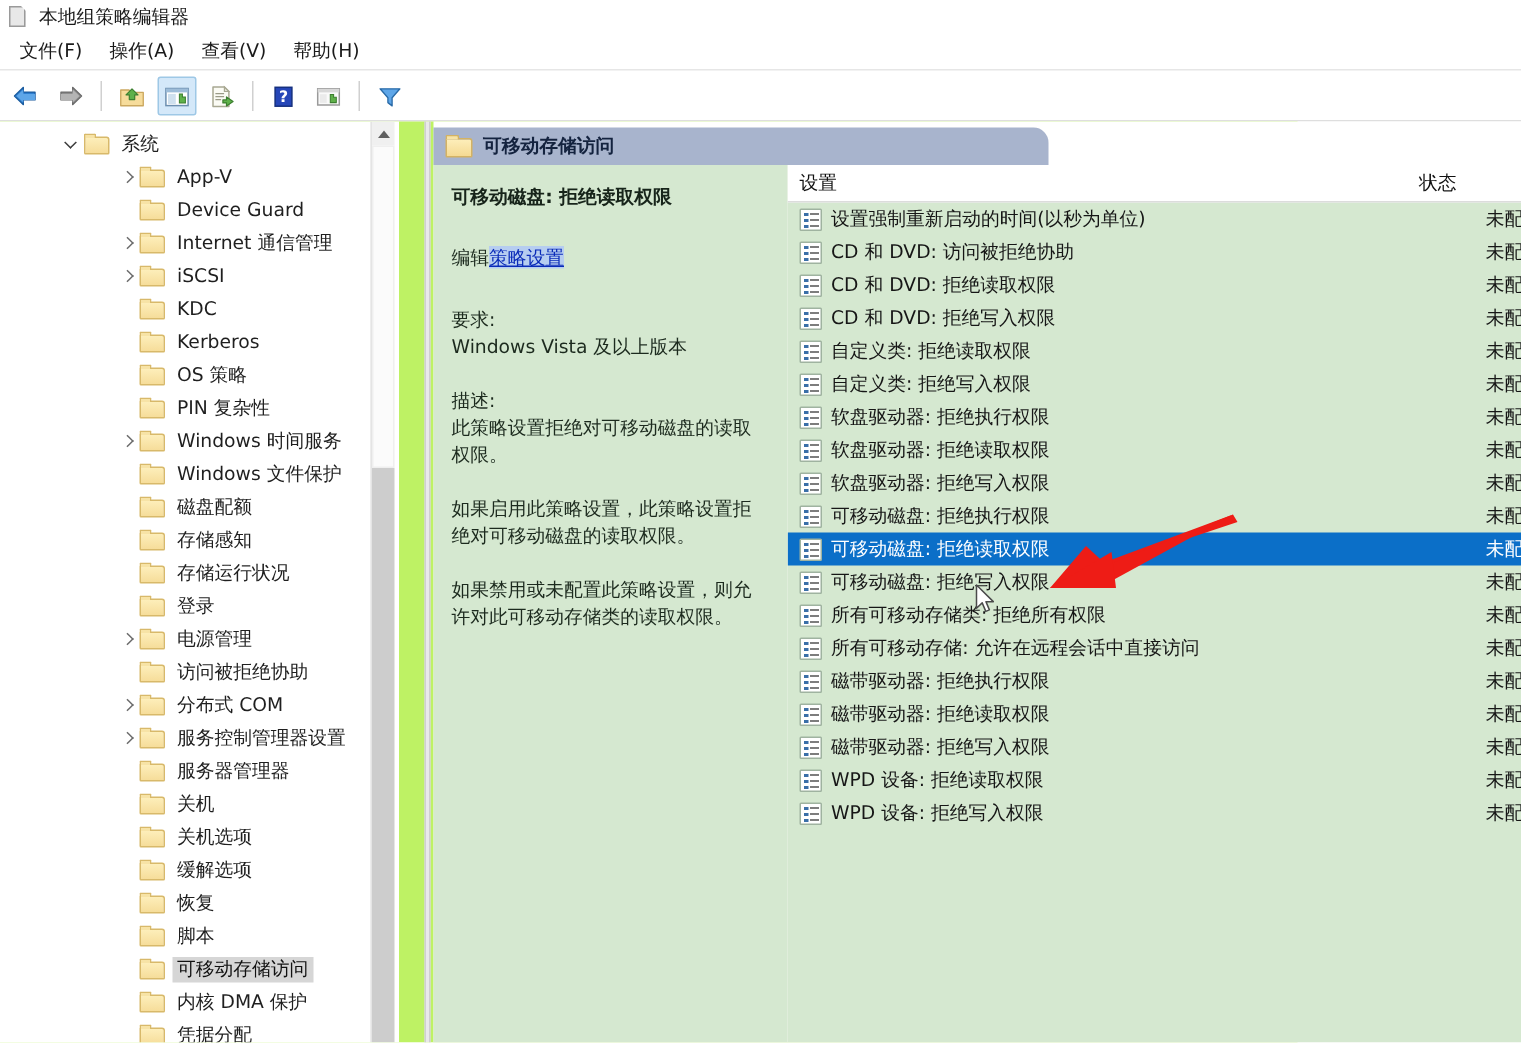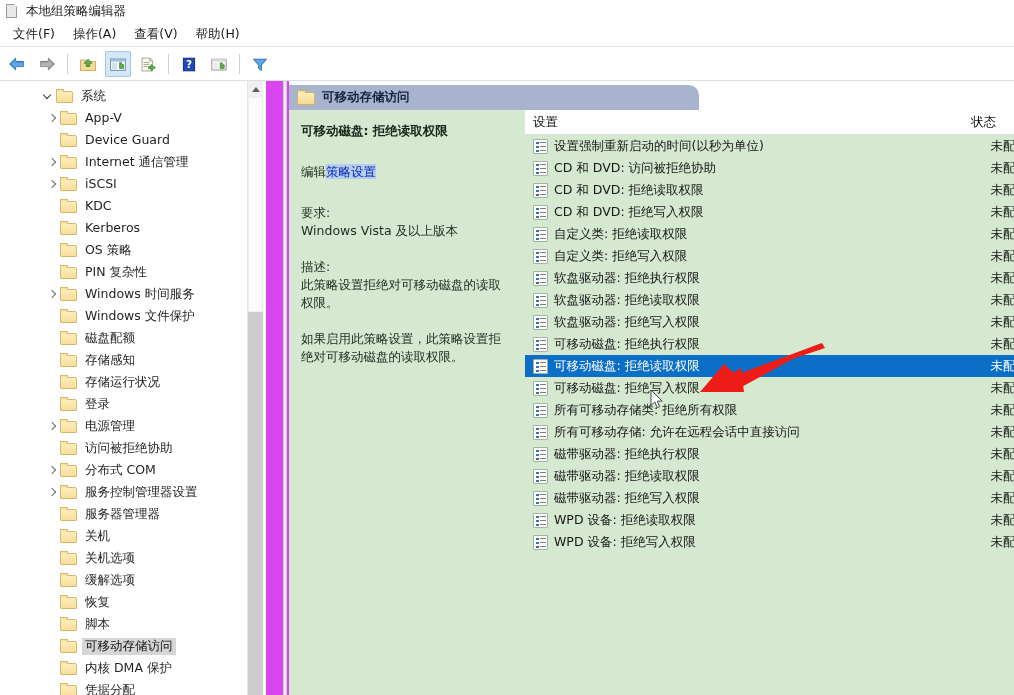--- a/index.html
+++ b/index.html
@@ -98,21 +98,21 @@
   
   .arrow-glyph { width: 18px; height: 16px; display:block; }
 
   
   .ico16 { width: 18px; height: 17px; display: block; }
 
   
   .workarea {
     position: absolute; left: 0; top: 81px;
     width: 865px; height: 614px;
-    background: #d946ef;
+    background: #bef264;
   }
 
   
   .treepane {
     position: absolute; left: 0; top: 0;
     width: 266px; height: 614px;
     background: #ffffff;
     overflow: hidden;
   }
   .tree-scrollport {
@@ -186,21 +186,21 @@
     transform: rotate(-45deg);
   }
   .chev.down::before {
     left: 1px; top: 1px;
     transform: rotate(45deg);
     border-color: #3b3b3b;
   }
 
   
   .ind0 { padding-left: 40px; }
-  .ind1 { padding-left: 44px; }
+  .ind1 { padding-left: 77px; }
 
   
   .tree-scrollbar {
     position: absolute; right: 4px; top: 0;
     width: 15px; height: 614px;
     background: #f0f0f0;
     border-left: 1px solid #e4e4e4;
   }
   .tsb-up {
     position: absolute; left: 0; top: 0;
@@ -296,20 +296,21 @@
   }
   .desc-editline {
     font-size: 12.5px;
     color: #1c2a1e;
     line-height: 17px;
     margin-bottom: 24px;
   }
   .desc-editline .lnk {
     color: #0a2bb8;
     background: #b6cdf0;
+    text-decoration: underline;
     cursor: pointer;
     text-align: center;
   }
   .desc-h {
     font-size: 12.5px;
     color: #1c2a1e;
     line-height: 18px;
   }
   .desc-p {
     font-size: 12.5px;
@@ -333,21 +334,21 @@
     border-bottom: 1px solid #dcdcdc;
   }
   .lh-cell {
     font-size: 12.5px;
     color: #111111;
     padding-left: 8px;
     cursor: default;
     white-space: nowrap;
   }
   .lh-setting { width: 421px; flex: none; }
-  .lh-status  { width: 68px; flex: none; text-align: right; padding-right: 18px; padding-left: 0; }
+  .lh-status  { width: 68px; flex: none; padding-right: 18px; padding-left: 0; }
 
   .list-body {
     position: absolute; left: 0; top: 25px;
     width: 100%; bottom: 0;
     overflow: hidden;
   }
   .list-row {
     height: 22px;
     display: flex; align-items: center;
     cursor: default;
@@ -778,20 +779,21 @@
         <div class="desc-editline">
           <span>编辑</span><span class="lnk">策略设置</span>
         </div>
 
         <div class="desc-h">要求:</div>
         <div class="desc-p">Windows Vista 及以上版本</div>
 
         <div class="desc-h">描述:</div>
         <div class="desc-p">此策略设置拒绝对可移动磁盘的读取权限。</div>
         <div class="desc-p">如果启用此策略设置，此策略设置拒绝对可移动磁盘的读取权限。</div>
+        <div class="desc-p">如果禁用或未配置此策略设置，则允许对此可移动存储类的读取权限。</div>
       </div>
 
       <div class="listpane">
         <div class="list-header">
           <div class="lh-cell lh-setting">设置</div>
           <div class="lh-cell lh-status">状态</div>
         </div>
         <div class="list-body" id="list-body">
             <div class="list-row">
               <div class="lr-icon">

